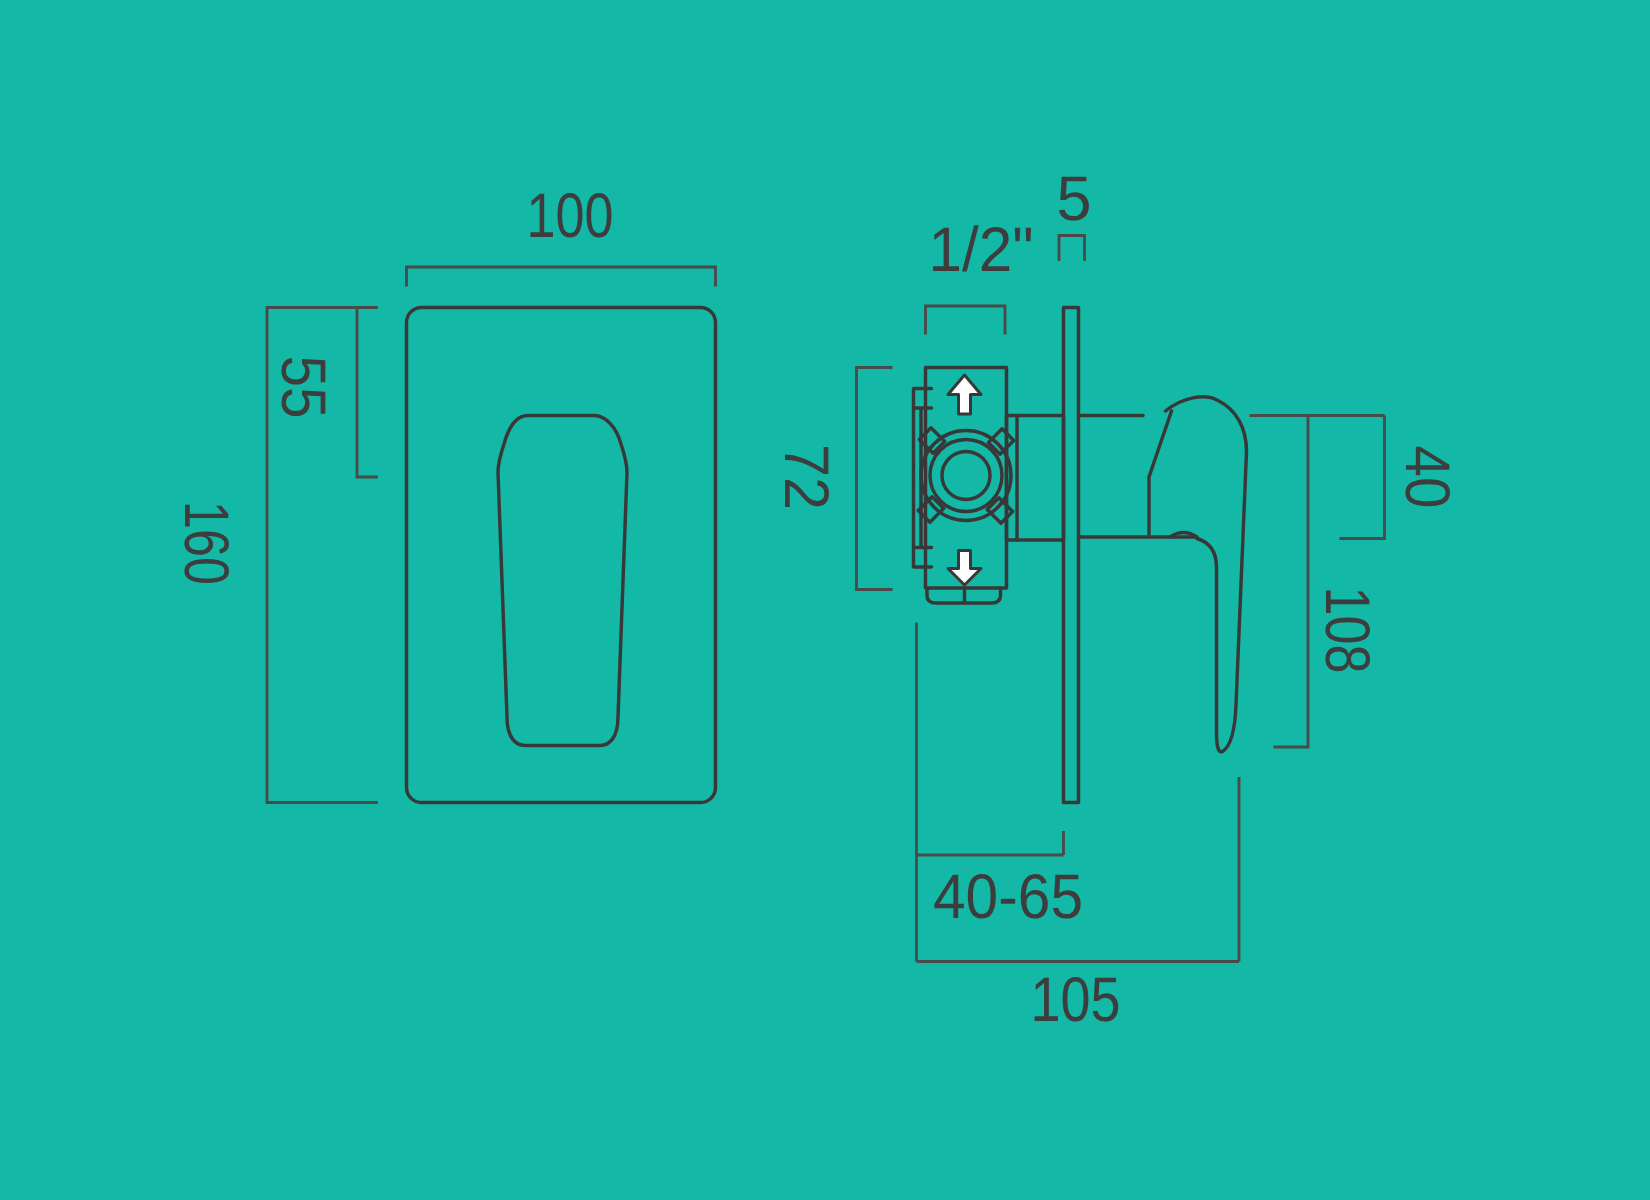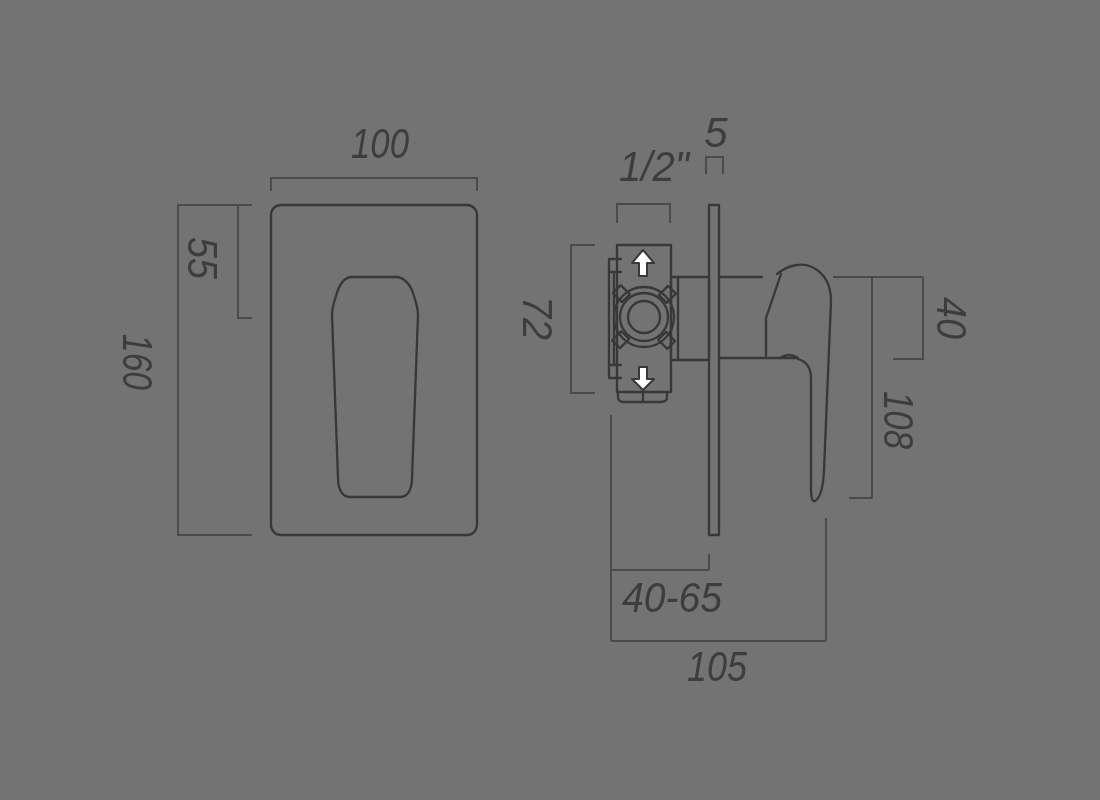--- a/index.html
+++ b/index.html
@@ -4,23 +4,22 @@
 <style>
   html, body {
     margin: 0;
     padding: 0;
     background: #ffffff;
   }
   .canvas {
     position: relative;
     width: 1100px;
     height: 800px;
-    background: #737373;
+    background: #14b8a6;
     overflow: hidden;
-    font-style: italic;
   }
   svg text {
     font-family: "Liberation Sans", "DejaVu Sans", sans-serif;
     font-weight: 400;
     fill: #3d3d3d;
   }
   .outline {
     fill: none;
     stroke: #383838;
     stroke-width: 2.3;

